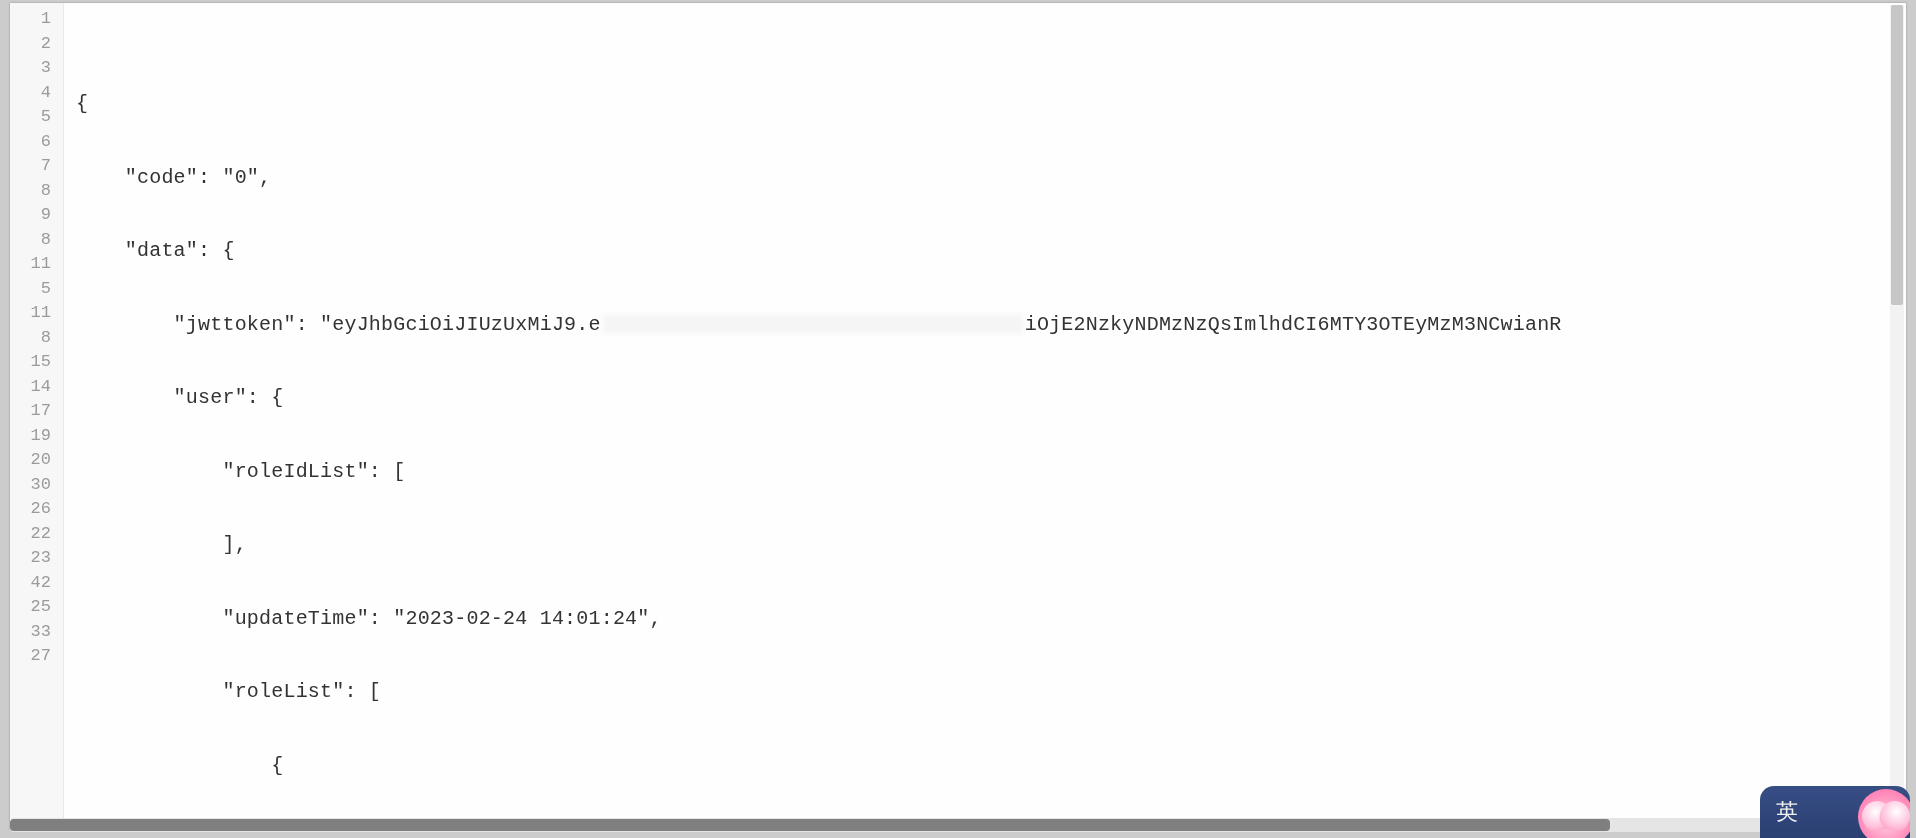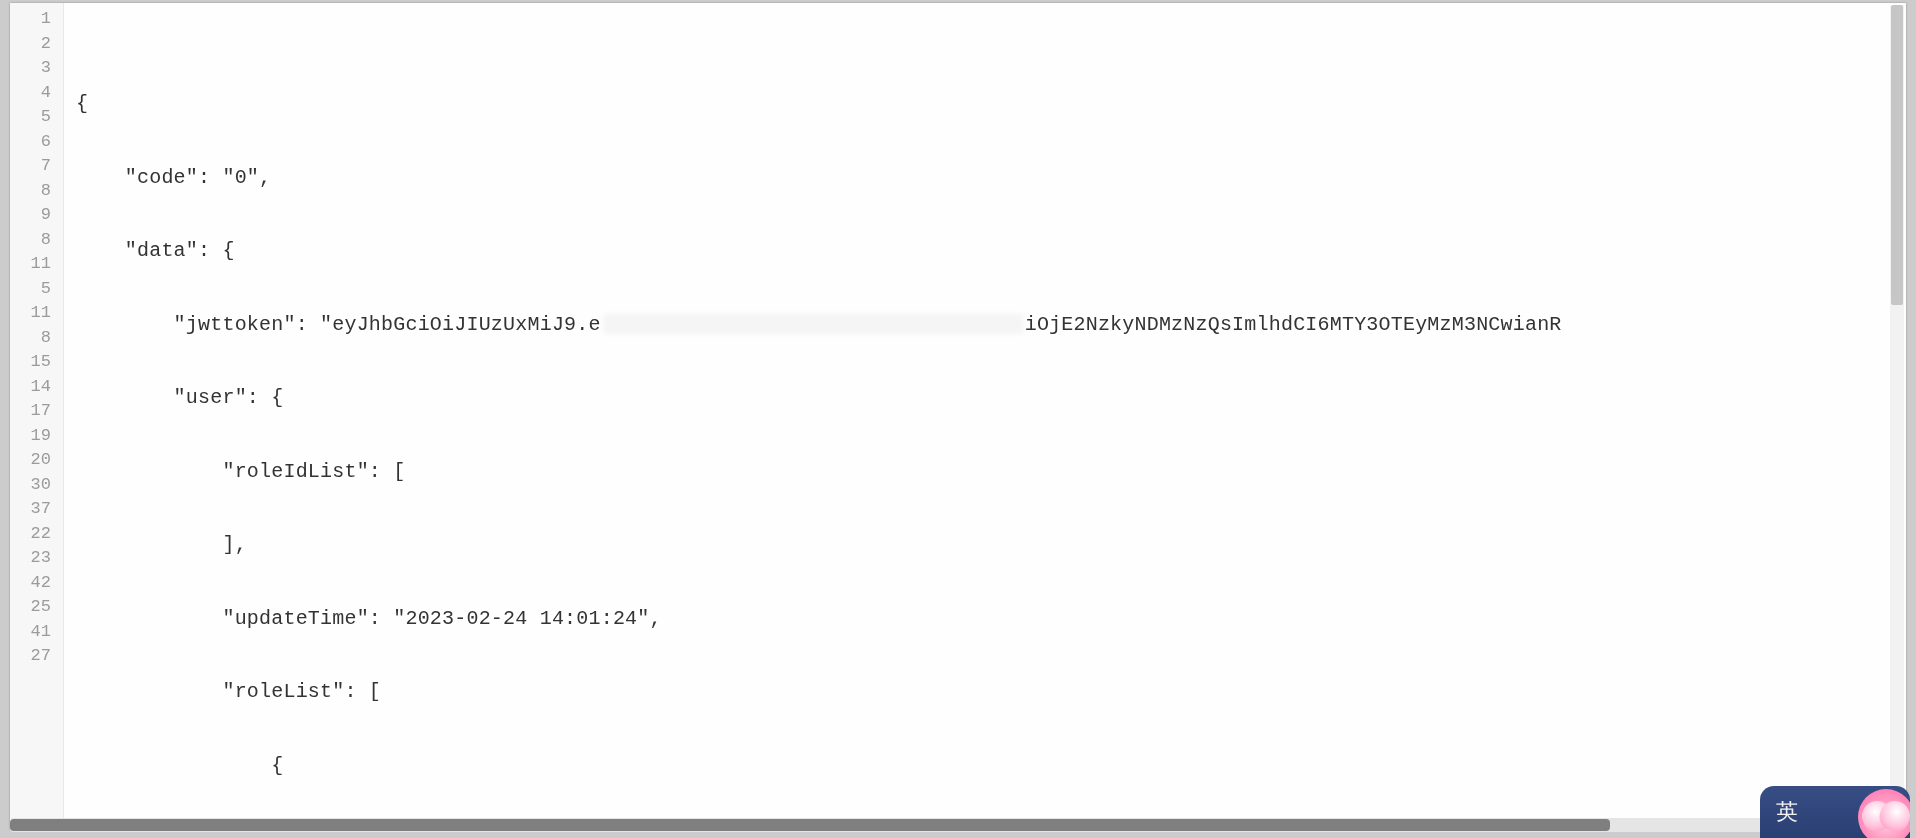--- a/index.html
+++ b/index.html
@@ -172,26 +172,26 @@
         <div class="line-number">11</div>
         <div class="line-number">5</div>
         <div class="line-number">11</div>
         <div class="line-number">8</div>
         <div class="line-number">15</div>
         <div class="line-number">14</div>
         <div class="line-number">17</div>
         <div class="line-number">19</div>
         <div class="line-number">20</div>
         <div class="line-number">30</div>
-        <div class="line-number">37</div>
+        <div class="line-number">26</div>
         <div class="line-number">22</div>
         <div class="line-number">23</div>
         <div class="line-number">42</div>
         <div class="line-number">25</div>
-        <div class="line-number">41</div>
+        <div class="line-number">33</div>
         <div class="line-number">27</div>
       </div>
     </div>
 
     <div class="code-area">
       <div class="code-content">
         <div class="code-line">{</div>
         <div class="code-line">    "code": "0",</div>
         <div class="code-line">    "data": {</div>
         <div class="code-line"><span>        "jwttoken": "eyJhbGciOiJIUzUxMiJ9.e</span><span class="redact"></span><span>iOjE2NzkyNDMzNzQsImlhdCI6MTY3OTEyMzM3NCwianR</span></div>

